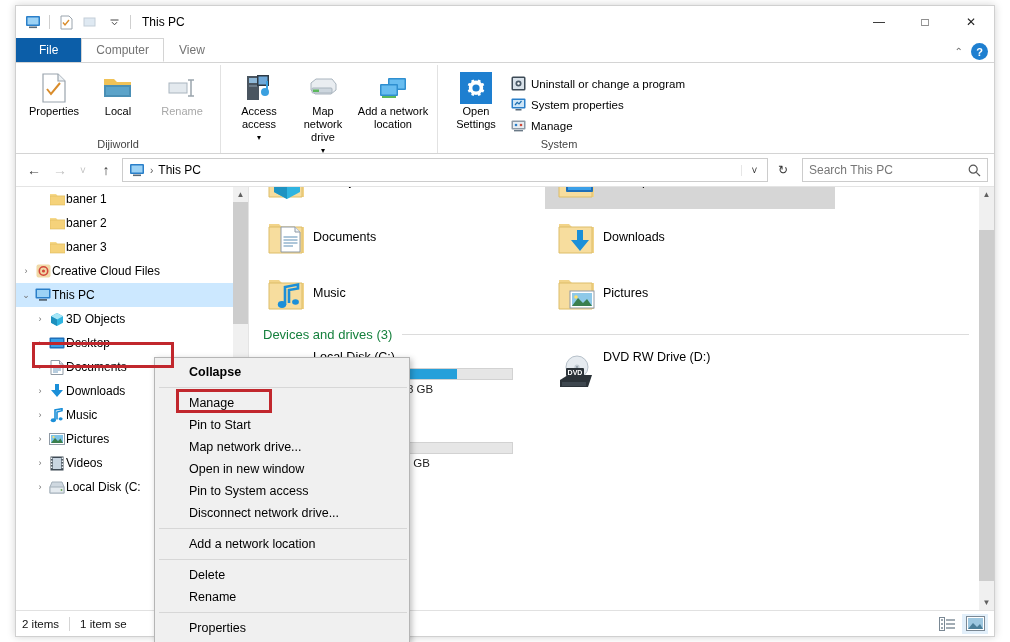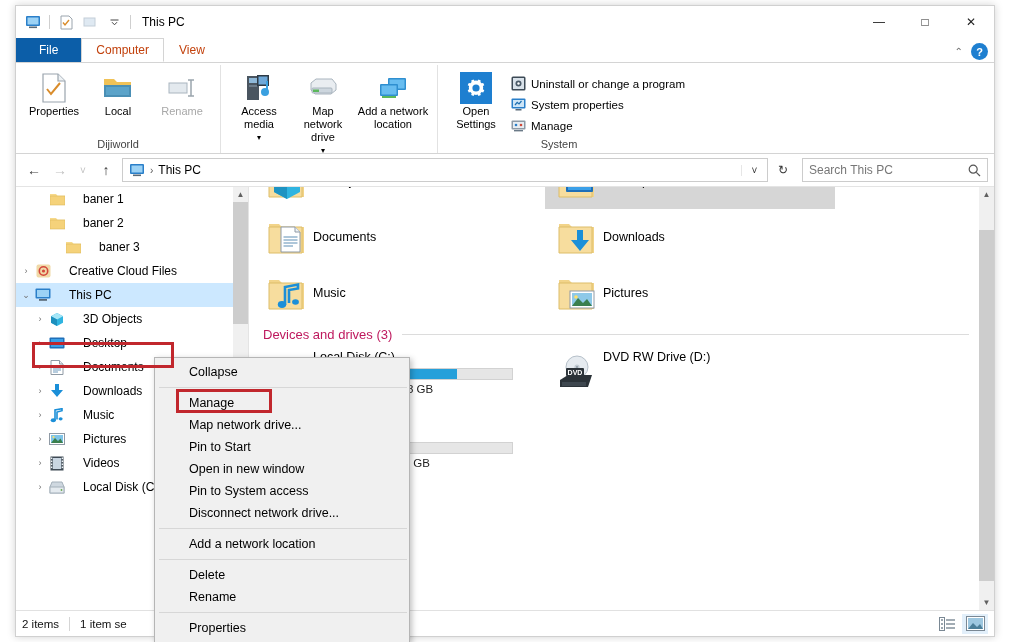--- a/index.html
+++ b/index.html
@@ -50,21 +50,21 @@
   
   .tabstrip {
     height: 24px; display: flex; align-items: flex-end;
     background: #ffffff;
     position: relative;
     flex: none;
   }
   .tab {
     height: 24px; padding: 0 14px;
     display: flex; align-items: center;
-    font-size: 12px; color: #c2410c;
+    font-size: 12px; color: #737373;
     border: 1px solid transparent;
   }
   .tab.file {
     background: #0c5ea8; color: #fff; font-weight: normal;
     padding: 0 22px;
   }
   .tab.active {
     background: #ffffff;
     border-color: #d4d4d4; border-bottom-color: #ffffff;
   }
@@ -163,21 +163,21 @@
     font-size: 12px; color: #000;
     padding-right: 4px;
     white-space: nowrap;
   }
   .navitem.selected { background: #cce8ff; }
   .twisty {
     width: 16px; text-align: center; color: #707070; font-size: 9px;
     flex: none;
   }
   .nav-ico { width: 18px; display:flex; align-items:center; justify-content:center; flex:none; }
-  .nav-label { margin-left: 17px; }
+  .nav-label { margin-left: 0; }
 
   
   .vscroll {
     position: absolute; right: 0; top: 0; bottom: 0; width: 15px;
     background: #f0f0f0; display: flex; flex-direction: column;
   }
   .sb-arrow {
     height: 15px; display: flex; align-items: center; justify-content: center;
     color: #606060; font-size: 8px; background: #f0f0f0;
   }
@@ -185,21 +185,21 @@
   .sb-thumb { position: absolute; left: 0; right: 0; background: #cdcdcd; }
 
   .content {
     flex: 1; position: relative; background: #ffffff;
     border-left: 1px solid #e4e4e4; overflow: hidden;
   }
   .content-inner { position: absolute; left: 0; top: 0; right: 15px; bottom: 0; }
 
   .section-head {
     display: flex; align-items: center;
-    font-size: 13px; color: #be185d;
+    font-size: 13px; color: #15803d;
     padding: 4px 10px 2px 14px;
   }
   .section-head .rule { flex: 1; height: 1px; background: #dcdcdc; margin-left: 10px; }
 
   .grid {
     display: flex; flex-wrap: wrap;
     padding: 2px 6px;
   }
   .tile {
     width: 290px; height: 56px;
@@ -245,21 +245,21 @@
     background: #f0f0f0;
     border: 1px solid #b5b5b5;
     box-shadow: 2px 2px 6px rgba(0,0,0,0.25);
     padding: 3px 0;
     z-index: 50;
   }
   .ctxitem {
     height: 22px; display: flex; align-items: center;
     padding-left: 34px; font-size: 12.5px; color: #000;
   }
-  .ctxitem.bold { font-weight: normal; }
+  .ctxitem.bold { font-weight: bold; }
   .ctxsep { height: 1px; background: #d7d7d7; margin: 4px 2px 4px 4px; }
 
   
   .redbox {
     position: absolute; border: 3px solid #c1272d;
     pointer-events: none; z-index: 60;
   }
   #redbox-thispc { left: 16px; top: 336px; width: 142px; height: 26px; }
   #redbox-manage { left: 160px; top: 383px; width: 96px; height: 24px; }
 
@@ -362,21 +362,21 @@
             <svg width="30" height="30" viewBox="0 0 30 30">
               <rect x="3" y="3" width="12" height="24" fill="#4a5560"></rect>
               <rect x="5" y="5" width="8" height="5" fill="#8fb8d8"></rect>
               <rect x="5" y="12" width="8" height="2" fill="#6b7a88"></rect>
               <rect x="13" y="2" width="12" height="11" fill="#2d3a46"></rect>
               <rect x="14.5" y="3.5" width="9" height="8" fill="#6fa8d8"></rect>
               <circle cx="21" cy="19" r="4" fill="#3aa0e0"></circle>
               <path d="M23 8v11" stroke="#3aa0e0" stroke-width="2"></path>
             </svg>
           </div>
-          <span>Access media</span>
+          <span>Access access</span>
           <span class="caret">▾</span>
         </div>
         <div class="bigbtn">
           <div class="ico">
             <svg width="32" height="26" viewBox="0 0 32 26">
               <path d="M4 8l5-4h16l4 5v6l-5 4H8l-4-4z" fill="#e9edf1" stroke="#a9b4be"></path>
               <rect x="5" y="13" width="20" height="5" rx="1" fill="#cdd6de" stroke="#a9b4be"></rect>
               <rect x="6" y="14.5" width="6" height="2.5" fill="#5cb85c"></rect>
             </svg>
           </div>
@@ -502,21 +502,21 @@
           <div class="navitem" style="padding-left: 16px;">
             <span class="twisty"></span>
             <span class="nav-ico">
               <svg width="15" height="14" viewBox="0 0 15 14">
                 <path d="M0 2h6l1.6 1.8H15V13H0z" fill="#f7d98a"></path>
                 <path d="M0 4h15v9H0z" fill="#f5d27a" stroke="#dcb85c" stroke-width="0.6"></path>
               </svg>
             </span>
             <span class="nav-label">baner 2</span>
           </div>
-          <div class="navitem" style="padding-left: 32px;">
+          <div class="navitem" style="padding-left: 16px;">
             <span class="twisty"></span>
             <span class="nav-ico">
               <svg width="15" height="14" viewBox="0 0 15 14">
                 <path d="M0 2h6l1.6 1.8H15V13H0z" fill="#f7d98a"></path>
                 <path d="M0 4h15v9H0z" fill="#f5d27a" stroke="#dcb85c" stroke-width="0.6"></path>
               </svg>
             </span>
             <span class="nav-label">baner 3</span>
           </div>
           <div class="navitem" style="padding-left: 2px;">
@@ -817,22 +817,22 @@
           <path d="M2 13l5-6 4 4 3-3 3 5z" fill="#4b7e99"></path>
         </svg>
       </div>
     </div>
   </div>
 
   <div class="ctxmenu" id="ctxmenu">
       <div class="ctxitem bold">Collapse</div>
       <div class="ctxsep"></div>
       <div class="ctxitem">Manage</div>
+      <div class="ctxitem">Pin to Start</div>
       <div class="ctxitem">Map network drive...</div>
-      <div class="ctxitem">Pin to Start</div>
       <div class="ctxitem">Open in new window</div>
       <div class="ctxitem">Pin to System access</div>
       <div class="ctxitem">Disconnect network drive...</div>
       <div class="ctxsep"></div>
       <div class="ctxitem">Add a network location</div>
       <div class="ctxsep"></div>
       <div class="ctxitem">Delete</div>
       <div class="ctxitem">Rename</div>
       <div class="ctxsep"></div>
       <div class="ctxitem">Properties</div>

